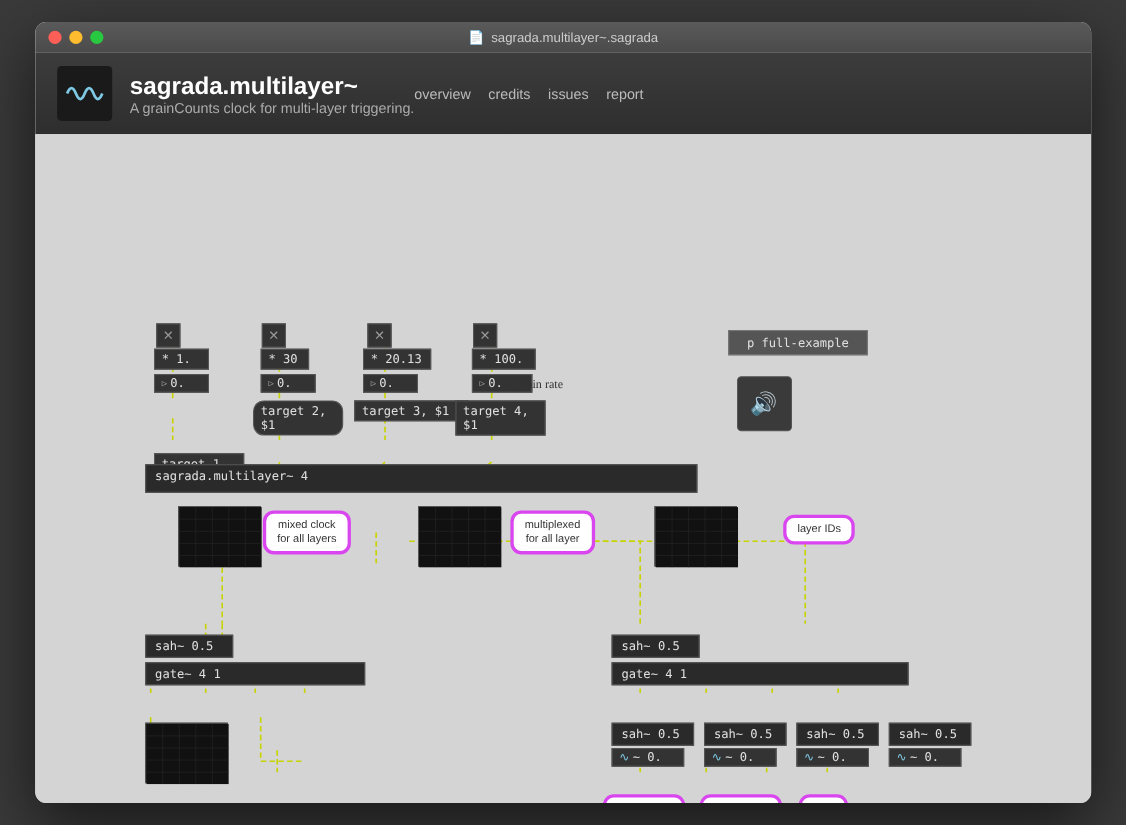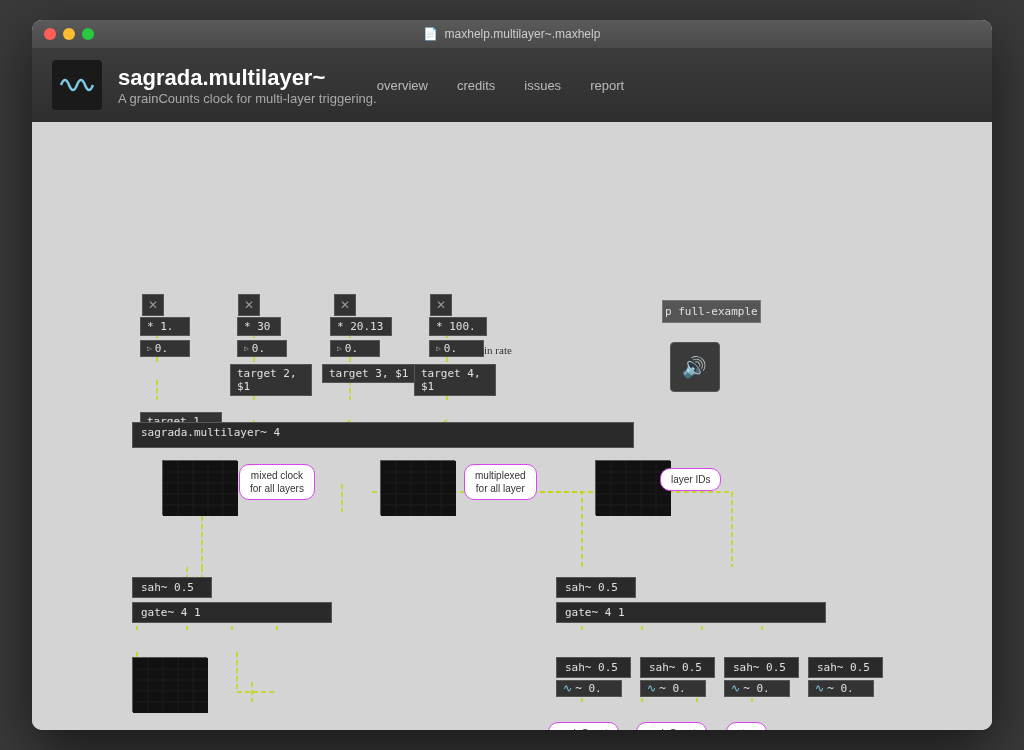--- a/index.html
+++ b/index.html
@@ -81,21 +81,21 @@
       color: white;
       font-size: 22px;
       font-weight: 700;
     }
     .header-text p {
       color: #aaa;
       font-size: 13px;
     }
     .header-nav {
       display: flex;
-      gap: 29px;
+      gap: 16px;
     }
     .header-nav a {
       color: #bbb;
       font-size: 13px;
       text-decoration: none;
       cursor: pointer;
     }
     .main-content {
       flex: 1;
       background: #d4d4d4;
@@ -138,21 +138,21 @@
     .patch-svg {
       position: absolute;
       top: 0; left: 0;
       width: 100%;
       height: 100%;
       pointer-events: none;
     }
     .label-callout {
       position: absolute;
       background: white;
-      border: 1px solid #d946ef;
+      border: 3px solid #d946ef;
       border-radius: 10px;
       padding: 4px 10px;
       font-size: 10px;
       color: #333;
       font-family: -apple-system, Arial, sans-serif;
       text-align: center;
       line-height: 1.3;
       white-space: nowrap;
     }
     .number-box {
@@ -199,21 +199,21 @@
 <div class="window">
 
   <div class="titlebar">
     <div class="titlebar-buttons">
       <div class="titlebar-btn btn-close"></div>
       <div class="titlebar-btn btn-min"></div>
       <div class="titlebar-btn btn-max"></div>
     </div>
     <div class="titlebar-title">
       <span>📄</span>
-      <span>maxhelp.multilayer~.maxhelp</span>
+      <span>sagrada.multilayer~.sagrada</span>
     </div>
   </div>
 
   <div class="header">
     <div class="header-left">
       <div class="logo-box">
         <svg width="36" height="28" viewBox="0 0 36 28">
           <path d="M2 14 Q6 4 10 14 Q14 24 18 14 Q22 4 26 14 Q30 24 34 14" stroke="#7ec8e3" stroke-width="2.5" fill="none"></path>
         </svg>
       </div>
@@ -322,35 +322,35 @@
     <div class="number-box" style="left:397px; top:218px; width:55px;">
       <span class="tri">▷</span>
         <span>0.</span>
     </div>
 
     <div style="position:absolute; left:438px; top:222px; font-size:11px; color:#333; font-family: Liberation Serif, serif;">grain rate</div>
 
     <div class="msg-box" style="left:108px; top:242px; width:82px;margin-top:48px;">
       <span>target 1, $1</span>
     </div>
-    <div class="msg-box" style="left:198px; top:242px; width:82px;">
+    <div class="msg-box" style="left:198px; top:242px; width:82px;border-radius:10px;">
       <span>target 2, $1</span>
     </div>
     <div class="msg-box" style="left:290px; top:242px; width:104px;">
       <span>target 3, $1</span>
     </div>
     <div class="msg-box" style="left:382px; top:242px; width:82px;">
       <span>target 4, $1</span>
     </div>
 
     <div class="big-obj" style="left:100px; top:300px; width:502px; height:26px;">
       <span>sagrada.multilayer~ 4</span>
     </div>
 
-    <div class="msg-box" style="left:630px; top:178px; padding: 4px 2px; background:#555; border:1px solid #777;">
+    <div class="msg-box" style="left:630px; top:178px; padding: 4px 16px; background:#555; border:1px solid #777;">
       <span>p full-example</span>
     </div>
 
     <div class="speaker-btn" style="left:638px; top:220px;">
       🔊
     </div>
 
     <div class="matrix-display" style="left:130px; top:338px; width:75px; height:55px;">
       <svg width="75" height="55">
         <rect width="75" height="55" fill="#111"></rect>
@@ -398,21 +398,21 @@
           <line x1="0" y1="33" x2="75" y2="33"></line>
           <line x1="0" y1="44" x2="75" y2="44"></line>
           <line x1="15" y1="0" x2="15" y2="55"></line>
           <line x1="30" y1="0" x2="30" y2="55"></line>
           <line x1="45" y1="0" x2="45" y2="55"></line>
           <line x1="60" y1="0" x2="60" y2="55"></line>
         </g>
       </svg>
     </div>
 
-    <div class="label-callout" style="left:628px; top:346px;">layer IDs</div>
+    <div class="label-callout" style="left:680px; top:346px;">layer IDs</div>
 
     <div class="big-obj" style="left:100px; top:455px; width:80px;">
       <span>sah~ 0.5</span>
     </div>
 
     <div class="big-obj" style="left:524px; top:455px; width:80px;">
       <span>sah~ 0.5</span>
     </div>
 
     <div class="big-obj" style="left:100px; top:480px; width:200px;">

